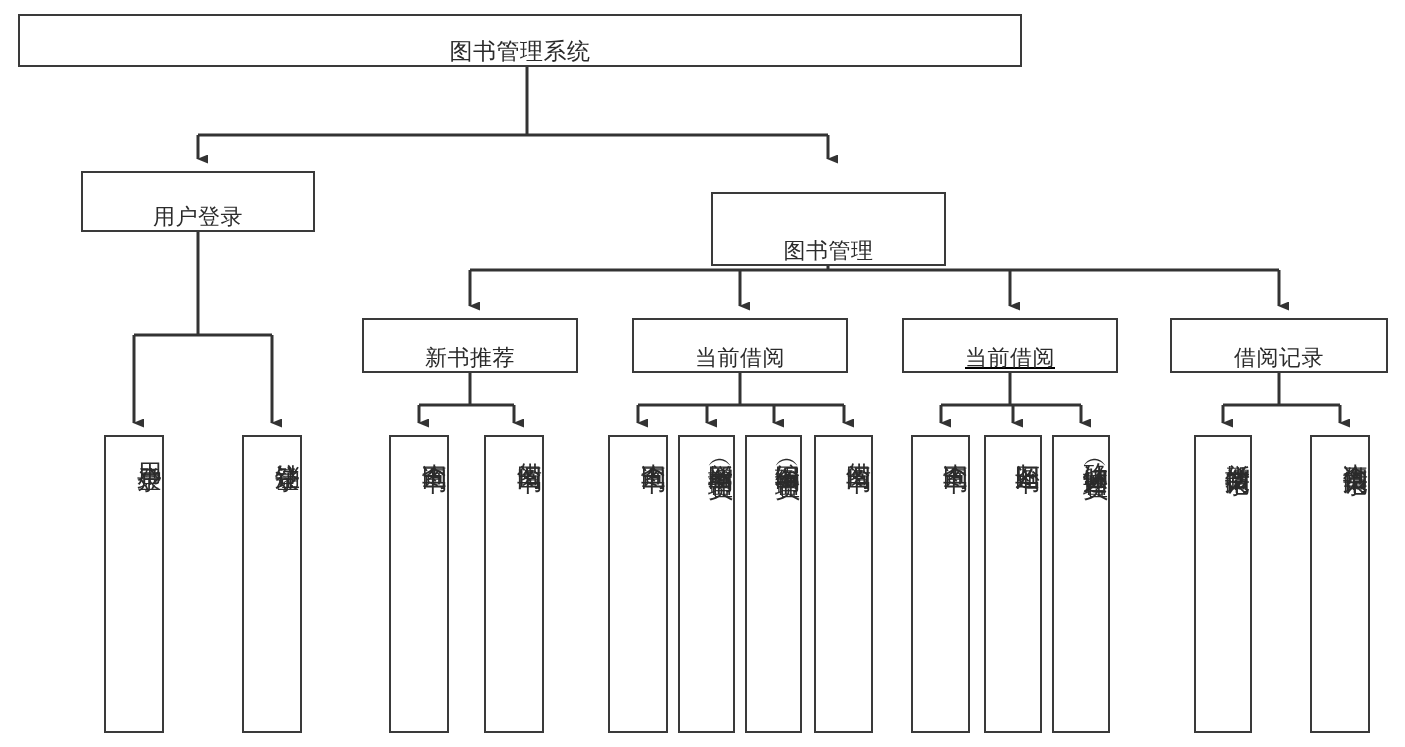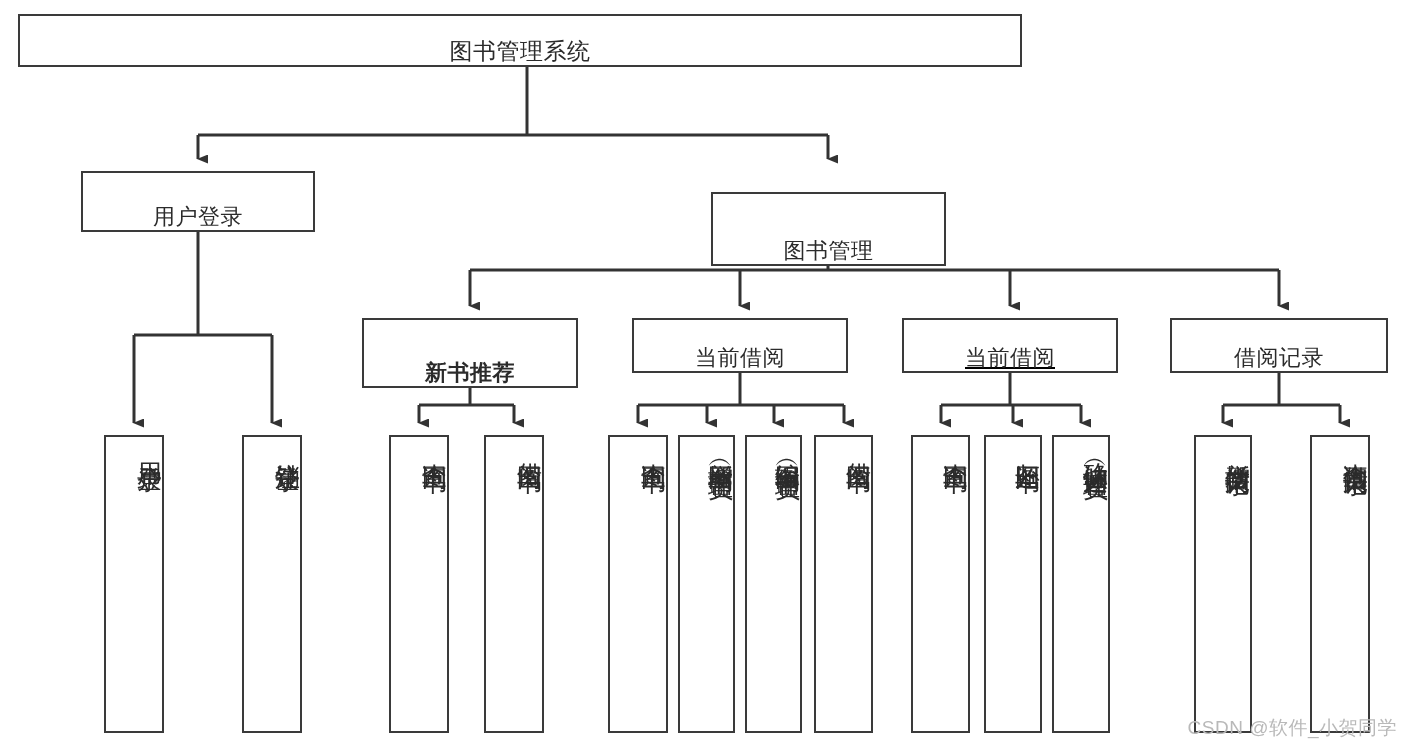--- a/index.html
+++ b/index.html
@@ -125,21 +125,21 @@
   <div id="nodes-layer">
       <div class="node-box node-horizontal node-root" style="left: 18px; top: 14px; width: 1004px; height: 53px;">
         <span class="node-label">图书管理系统</span>
       </div>
       <div class="node-box node-horizontal" style="left: 81px; top: 171px; width: 234px; height: 61px;">
         <span class="node-label">用户登录</span>
       </div>
       <div class="node-box node-horizontal" style="left: 711px; top: 171px; width: 235px; height: 74px; margin-top: 21px;">
         <span class="node-label">图书管理</span>
       </div>
-      <div class="node-box node-horizontal" style="left: 362px; top: 318px; width: 216px; height: 70px; font-weight: bold;">
+      <div class="node-box node-horizontal" style="left: 362px; top: 318px; width: 216px; height: 55px;">
         <span class="node-label">新书推荐</span>
       </div>
       <div class="node-box node-horizontal" style="left: 632px; top: 318px; width: 216px; height: 55px;">
         <span class="node-label">当前借阅</span>
       </div>
       <div class="node-box node-horizontal" style="left: 902px; top: 318px; width: 216px; height: 55px; text-decoration: underline;">
         <span class="node-label">当前借阅</span>
       </div>
       <div class="node-box node-horizontal" style="left: 1170px; top: 318px; width: 218px; height: 55px;">
         <span class="node-label">借阅记录</span>
@@ -178,14 +178,13 @@
         <span class="node-label">确认归还（管理员）</span>
       </div>
       <div class="node-box node-vertical" style="left: 1194px; top: 435px; width: 58px; height: 298px;">
         <span class="node-label">新增借阅记录</span>
       </div>
       <div class="node-box node-vertical" style="left: 1310px; top: 435px; width: 60px; height: 298px;">
         <span class="node-label">查询借阅记录</span>
       </div>
     </div>
 
-  <div class="watermark">CSDN @软件_小贺同学</div>
 </div>
 
 </body></html>

